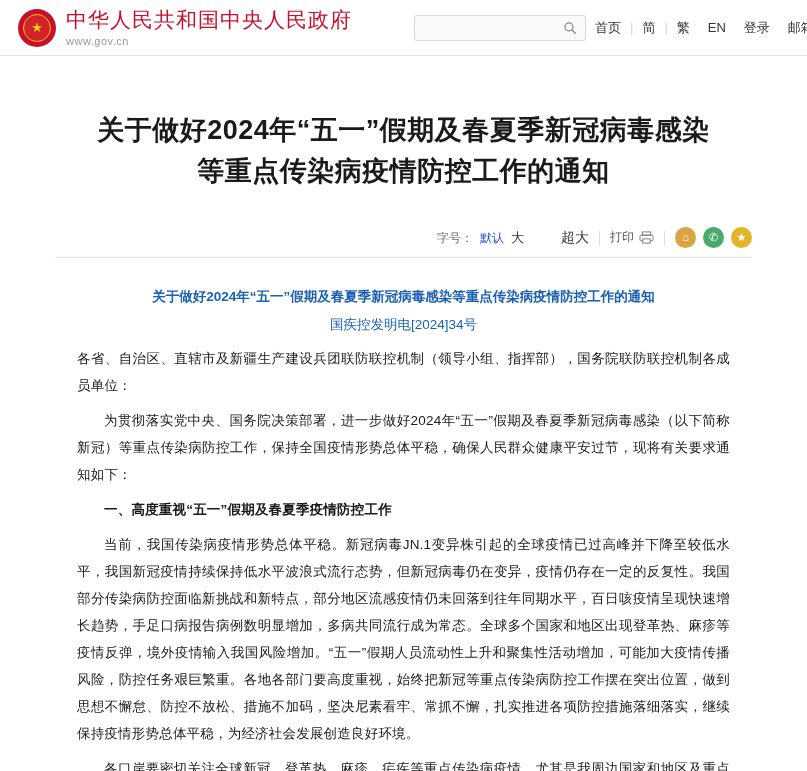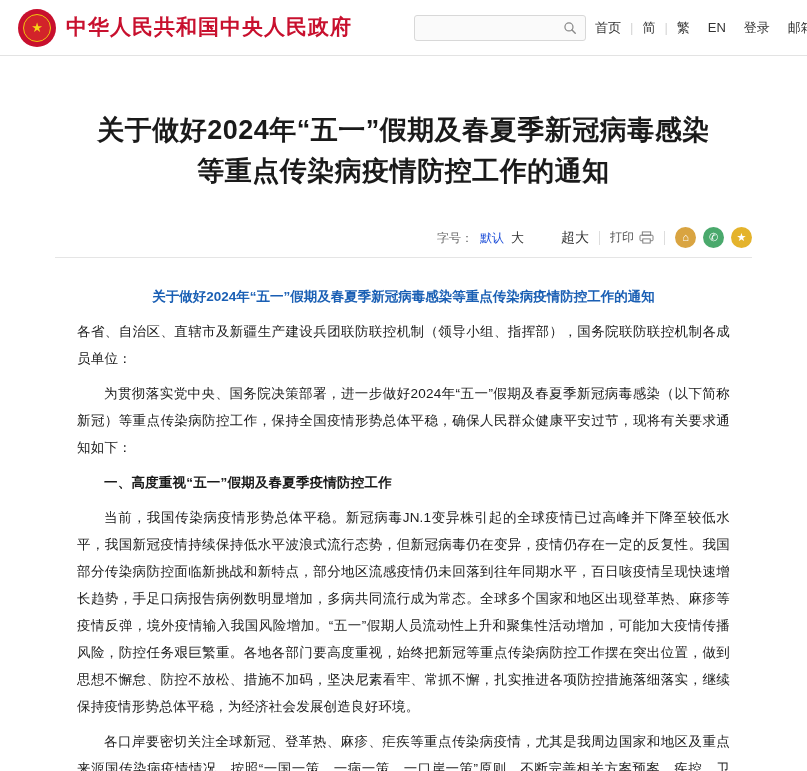--- a/index.html
+++ b/index.html
@@ -34,21 +34,21 @@
     width: 28px; height: 28px; border-radius: 50%;
     background: #d2232a;
     border: 1.5px solid #f1c40f;
     display:flex; align-items:center; justify-content:center;
     color:#f7d417; font-size: 13px; line-height:1;
   }
   .brand { display:flex; flex-direction: column; justify-content:center; }
   .brand-title {
     color: #c8102e;
     font-size: 21px;
-    font-weight: bold;
+    font-weight: normal;
     letter-spacing: 1px;
     line-height: 1.15;
     white-space: nowrap;
   }
   .brand-sub {
     color: #9a9a9a;
     font-size: 11px;
     margin-top: 2px;
     letter-spacing: .5px;
   }
@@ -166,20 +166,21 @@
 <body>
 
 <div class="page">
 
   <div class="header">
     <div class="emblem">
       <div class="inner">★</div>
     </div>
     <div class="brand">
       <div class="brand-title">中华人民共和国中央人民政府</div>
+      <div class="brand-sub">www.gov.cn</div>
     </div>
 
     <div class="search-box">
       <input type="text" placeholder="" style="">
       <svg class="search-icon" viewBox="0 0 16 16">
         <circle cx="6.8" cy="6.8" r="4.6" fill="none" stroke="#888" stroke-width="1.4"></circle>
         <line x1="10.3" y1="10.3" x2="14" y2="14" stroke="#888" stroke-width="1.6" stroke-linecap="round"></line>
       </svg>
     </div>
 
@@ -221,20 +222,21 @@
         <span class="round-btns">
           <span class="rbtn r1">⌂</span>
           <span class="rbtn r2">✆</span>
           <span class="rbtn r3">★</span>
         </span>
       </div>
     </div>
 
     <div class="article">
       <div class="doc-head">关于做好2024年“五一”假期及春夏季新冠病毒感染等重点传染病疫情防控工作的通知</div>
+      <div class="doc-number">国疾控发明电[2024]34号</div>
 
       <p class="para addressee">各省、自治区、直辖市及新疆生产建设兵团联防联控机制（领导小组、指挥部），国务院联防联控机制各成员单位：</p>
 
       <p class="para indent">为贯彻落实党中央、国务院决策部署，进一步做好2024年“五一”假期及春夏季新冠病毒感染（以下简称新冠）等重点传染病防控工作，保持全国疫情形势总体平稳，确保人民群众健康平安过节，现将有关要求通知如下：</p>
       <p class="para section">一、高度重视“五一”假期及春夏季疫情防控工作</p>
       <p class="para indent">当前，我国传染病疫情形势总体平稳。新冠病毒JN.1变异株引起的全球疫情已过高峰并下降至较低水平，我国新冠疫情持续保持低水平波浪式流行态势，但新冠病毒仍在变异，疫情仍存在一定的反复性。我国部分传染病防控面临新挑战和新特点，部分地区流感疫情仍未回落到往年同期水平，百日咳疫情呈现快速增长趋势，手足口病报告病例数明显增加，多病共同流行成为常态。全球多个国家和地区出现登革热、麻疹等疫情反弹，境外疫情输入我国风险增加。“五一”假期人员流动性上升和聚集性活动增加，可能加大疫情传播风险，防控任务艰巨繁重。各地各部门要高度重视，始终把新冠等重点传染病防控工作摆在突出位置，做到思想不懈怠、防控不放松、措施不加码，坚决尼素看牢、常抓不懈，扎实推进各项防控措施落细落实，继续保持疫情形势总体平稳，为经济社会发展创造良好环境。</p>
       <p class="para indent">各口岸要密切关注全球新冠、登革热、麻疹、疟疾等重点传染病疫情，尤其是我周边国家和地区及重点来源国传染病疫情情况，按照“一国一策、一病一策、一口岸一策”原则，不断完善相关方案预案。疾控、卫生健康、海关等部门要加强信息共享，及时掌握新冠等重点传染病疫情流行趋势、病毒变异情况。落实入境人员体温监测、医学巡查、流行病学调查、医学排查等措施，做好有症状人员新冠及重点传染病核酸抽检，加强对疫情高发国家和地区入境人员、健康申报异常人员的卫生检疫，对检疫异常人员要做好“就诊方便卡”，做好健康风险告知。引导出境人员关注目的地疫情动态，做好个人防护；对入境人员加强健康宣教，引导做好自我健康监测，出现不适症状及时就诊。</p>
 
     </div>
 

